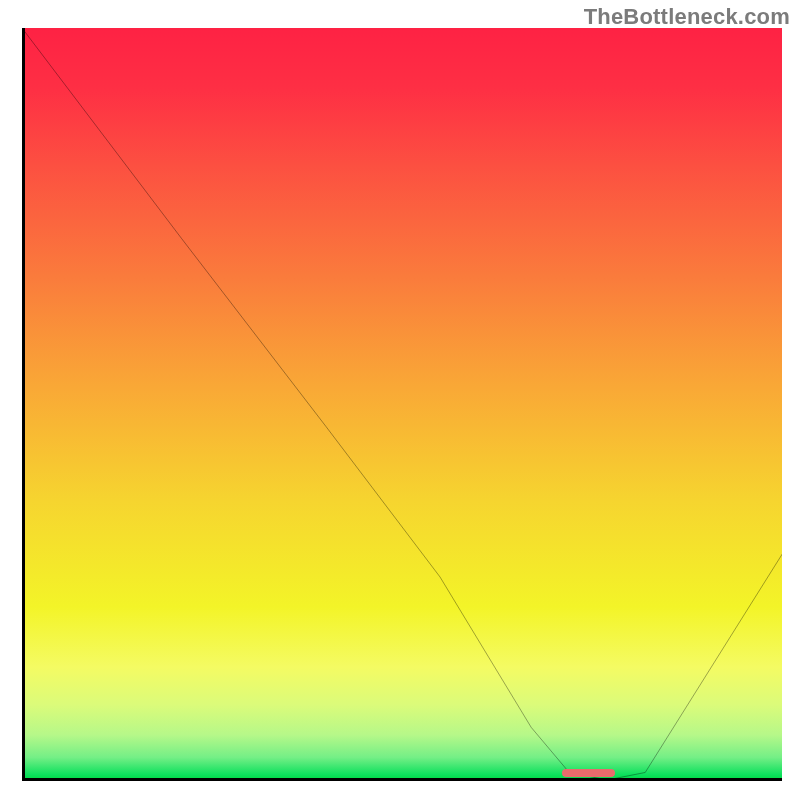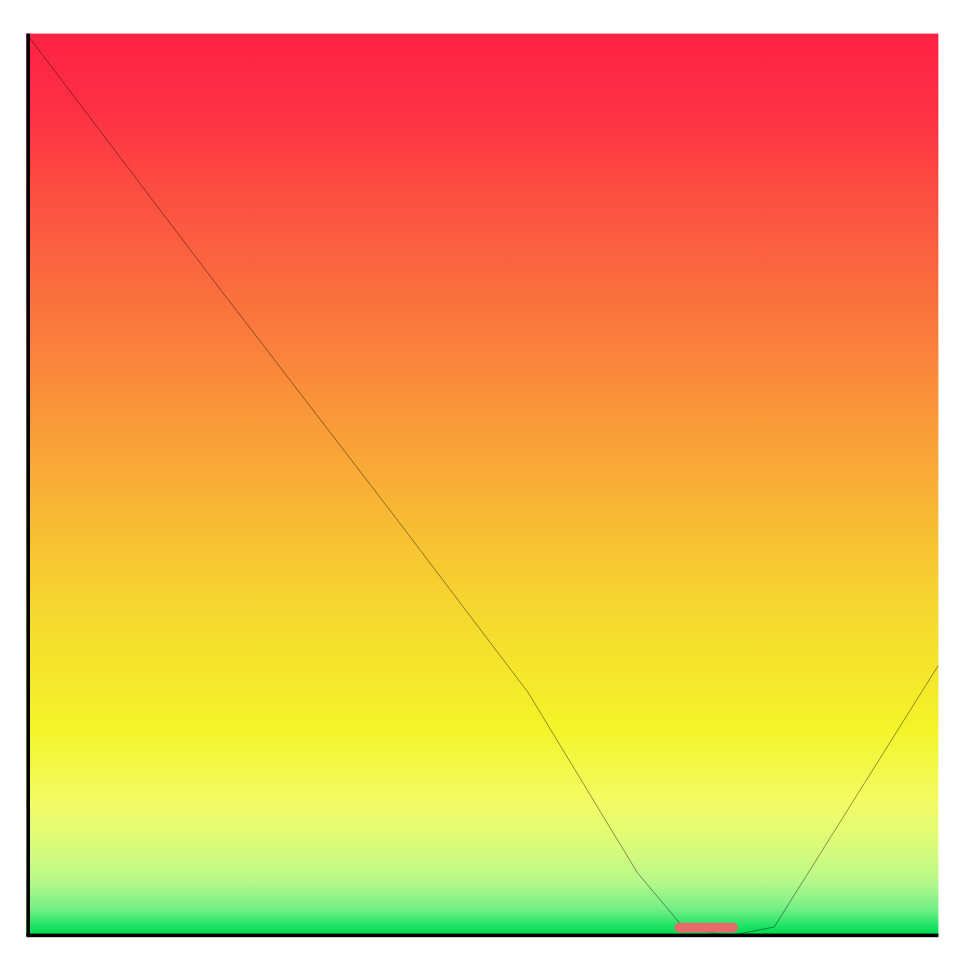--- a/index.html
+++ b/index.html
@@ -91,20 +91,21 @@
     height: 0;
     border-top: 3px solid #000;
     z-index: 2;
   }
 </style>
 </head>
 <body>
 
 <div class="wrap">
 
+  <div class="watermark">TheBottleneck.com</div>
 
   <div class="plot">
     <div class="gradient"></div>
 
     <svg class="curve-svg" viewBox="0 0 100 100" preserveAspectRatio="none">
       <path id="curve-path" fill="none" stroke="#000000" stroke-width="0.35" vector-effect="non-scaling-stroke" stroke-linejoin="round" stroke-linecap="round" d="M0 0 L21 28 L40 53 L55 73 L67 93 L72 99 L77 100 L82 99 L100 70"></path>
     </svg>
 
     <div id="marker" class="marker" style="left: 539.6px; width: 53.2px; bottom: 3px; background: rgb(232, 107, 108);"></div>
   </div>

